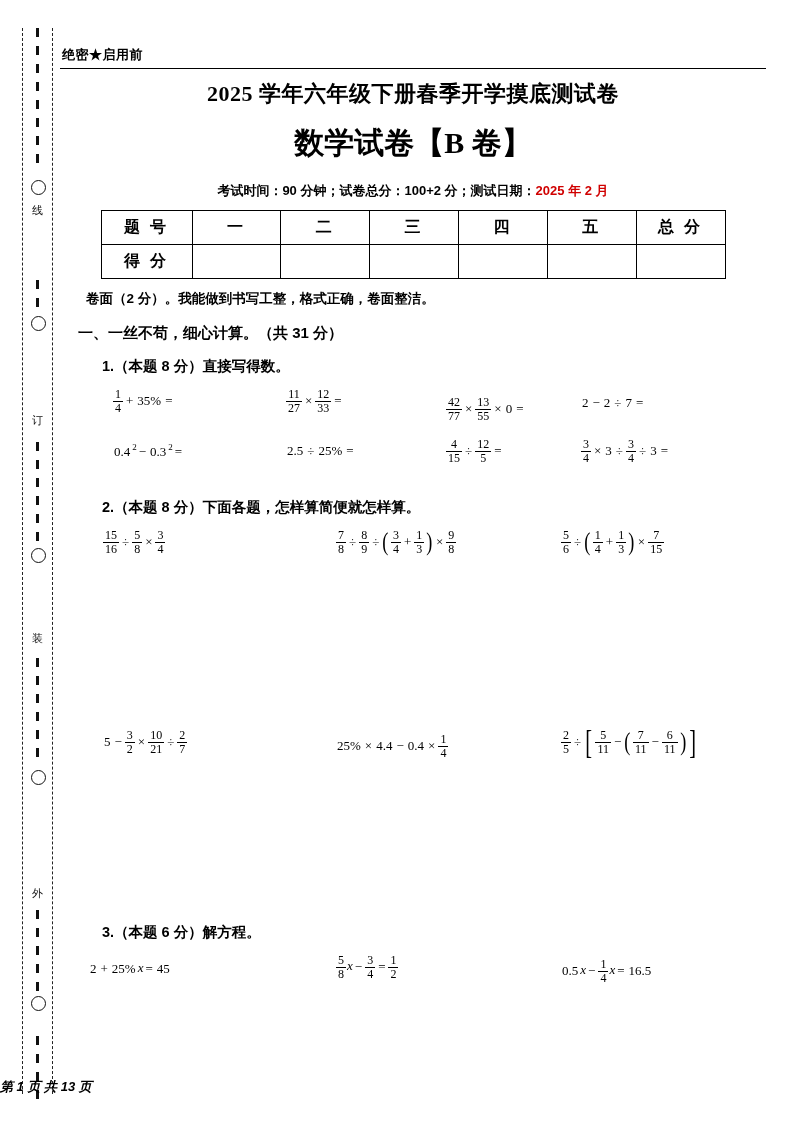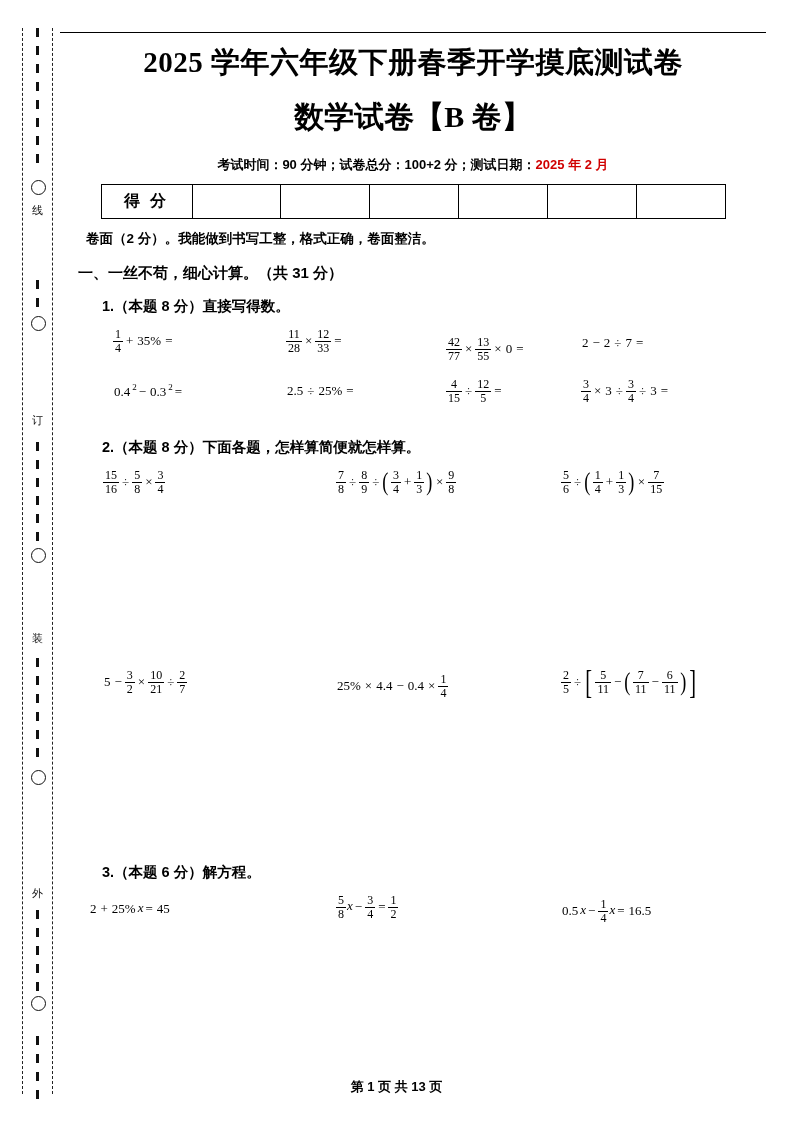--- a/index.html
+++ b/index.html
@@ -47,21 +47,21 @@
     position:absolute;left:60px;top:28px;width:706px;
   }
   .secret{
     font-size:13px;font-weight:bold;font-family:"Liberation Sans", sans-serif;
     margin:18px 0 4px 2px;letter-spacing:0.5px;
   }
   .hr-top{
     border:0;border-top:1.3px solid #000;margin:4px 0 10px 0;
   }
   h1.title{
-    font-size:29px;font-weight:bold;text-align:center;margin:10px 0 0 0;
+    font-size:22px;font-weight:bold;text-align:center;margin:10px 0 0 0;
     letter-spacing:0.5px;font-family:"Liberation Serif", serif;
   }
   h2.subtitle{
     font-size:30px;font-weight:bold;text-align:center;margin:14px 0 0 0;
     font-family:"Liberation Serif", serif;
   }
   .examinfo{
     text-align:center;font-size:13px;font-weight:bold;margin:18px 0 10px 0;
     font-family:"Liberation Sans", sans-serif;
   }
@@ -99,22 +99,22 @@
   .frac .num{display:block;line-height:1.05;padding:0 2px;font-size:12px;}
   .frac .den{display:block;line-height:1.05;padding:0 2px;border-top:1px solid #000;font-size:12px;}
   .op{display:inline-block;vertical-align:middle;padding:0 2px;font-size:13px;}
   .paren{display:inline-block;vertical-align:middle;font-size:26px;line-height:0.8;
          transform:scaleX(0.7);font-family:"Liberation Serif", serif;}
   .bracket{display:inline-block;vertical-align:middle;font-size:34px;line-height:0.7;
          transform:scaleX(0.6);font-family:"Liberation Serif", serif;}
   .sup{font-size:9px;vertical-align:super;}
   .ital{font-style:italic;}
   .footer{
-    position:absolute;left:0;right:0;bottom:26px;text-align:center;
-    font-size:13px;font-weight:bold;font-family:"Liberation Sans", sans-serif;
+    position:absolute;left:0;right:0;bottom:26px;text-align:left;
+    font-size:13px;font-weight:bold;font-family:"Liberation Sans", sans-serif;font-style:italic;
   }
   .spacer-lg{height:150px;}
 </style>
 </head>
 <body>
 
 <div class="page">
 
   <div class="left-rail">
     <div class="rail-line a"></div>
@@ -158,51 +158,61 @@
     <div class="rail-circle" style="top:742px"></div>
     <div class="rail-circle" style="top:968px"></div>
     <div class="rail-text" style="top:172px">线</div>
     <div class="rail-text" style="top:382px">订</div>
     <div class="rail-text" style="top:600px">装</div>
     <div class="rail-text" style="top:855px">外</div>
   </div>
 
   <div class="content">
 
+    <div class="secret">绝密★启用前</div>
     <hr class="hr-top">
 
     <h1 class="title">2025 学年六年级下册春季开学摸底测试卷</h1>
     <h2 class="subtitle">数学试卷【B 卷】</h2>
 
     <div class="examinfo">
       <span>考试时间：90 分钟；试卷总分：100+2 分；测试日期：</span><span class="red">2025 年 2 月</span>
     </div>
 
     <table class="scoretable">
       <tbody>
         <tr>
+          <td class="hdr">题 号</td>
+          <td>一</td>
+          <td>二</td>
+          <td>三</td>
+          <td>四</td>
+          <td>五</td>
+          <td>总  分</td>
+        </tr>
+        <tr>
           <td class="hdr">得 分</td>
           <td></td>
           <td></td>
           <td></td>
           <td></td>
           <td></td>
           <td></td>
         </tr>
       </tbody>
     </table>
 
     <div class="note">卷面（2 分）。我能做到书写工整，格式正确，卷面整洁。</div>
 
     <div class="section">一、一丝不苟，细心计算。（共 31 分）</div>
 
     <div class="qline">1.（本题 8 分）直接写得数。</div>
     <div class="row">
       <span class="expr" style="left:52px;top:2px" id="q0r0e0"><span class="frac"><span class="num">1</span><span class="den">4</span></span><span class="op">+</span><span class="op">35%</span><span class="op">=</span></span>
-      <span class="expr" style="left:225px;top:2px" id="q0r0e1"><span class="frac"><span class="num">11</span><span class="den">28</span></span><span class="op">×</span><span class="frac"><span class="num">12</span><span class="den">33</span></span><span class="op">=</span></span>
+      <span class="expr" style="left:225px;top:2px" id="q0r0e1"><span class="frac"><span class="num">11</span><span class="den">27</span></span><span class="op">×</span><span class="frac"><span class="num">12</span><span class="den">33</span></span><span class="op">=</span></span>
       <span class="expr" style="left:385px;top:10px" id="q0r0e2"><span class="frac"><span class="num">42</span><span class="den">77</span></span><span class="op">×</span><span class="frac"><span class="num">13</span><span class="den">55</span></span><span class="op">×</span><span class="op">0</span><span class="op">=</span></span>
       <span class="expr" style="left:520px;top:8px" id="q0r0e3"><span class="op">2</span><span class="op">−</span><span class="op">2</span><span class="op">÷</span><span class="op">7</span><span class="op">=</span></span>
     </div>
     <div class="row" style="">
       <span class="expr" style="left:52px;top:6px" id="q0r1e0"><span class="op">0.4</span><span class="sup">2</span><span class="op">−</span><span class="op">0.3</span><span class="sup">2</span><span class="op">=</span></span>
       <span class="expr" style="left:225px;top:6px" id="q0r1e1"><span class="op">2.5</span><span class="op">÷</span><span class="op">25%</span><span class="op">=</span></span>
       <span class="expr" style="left:385px;top:2px" id="q0r1e2"><span class="frac"><span class="num">4</span><span class="den">15</span></span><span class="op">÷</span><span class="frac"><span class="num">12</span><span class="den">5</span></span><span class="op">=</span></span>
       <span class="expr" style="left:520px;top:2px" id="q0r1e3"><span class="frac"><span class="num">3</span><span class="den">4</span></span><span class="op">×</span><span class="op">3</span><span class="op">÷</span><span class="frac"><span class="num">3</span><span class="den">4</span></span><span class="op">÷</span><span class="op">3</span><span class="op">=</span></span>
     </div>
 

